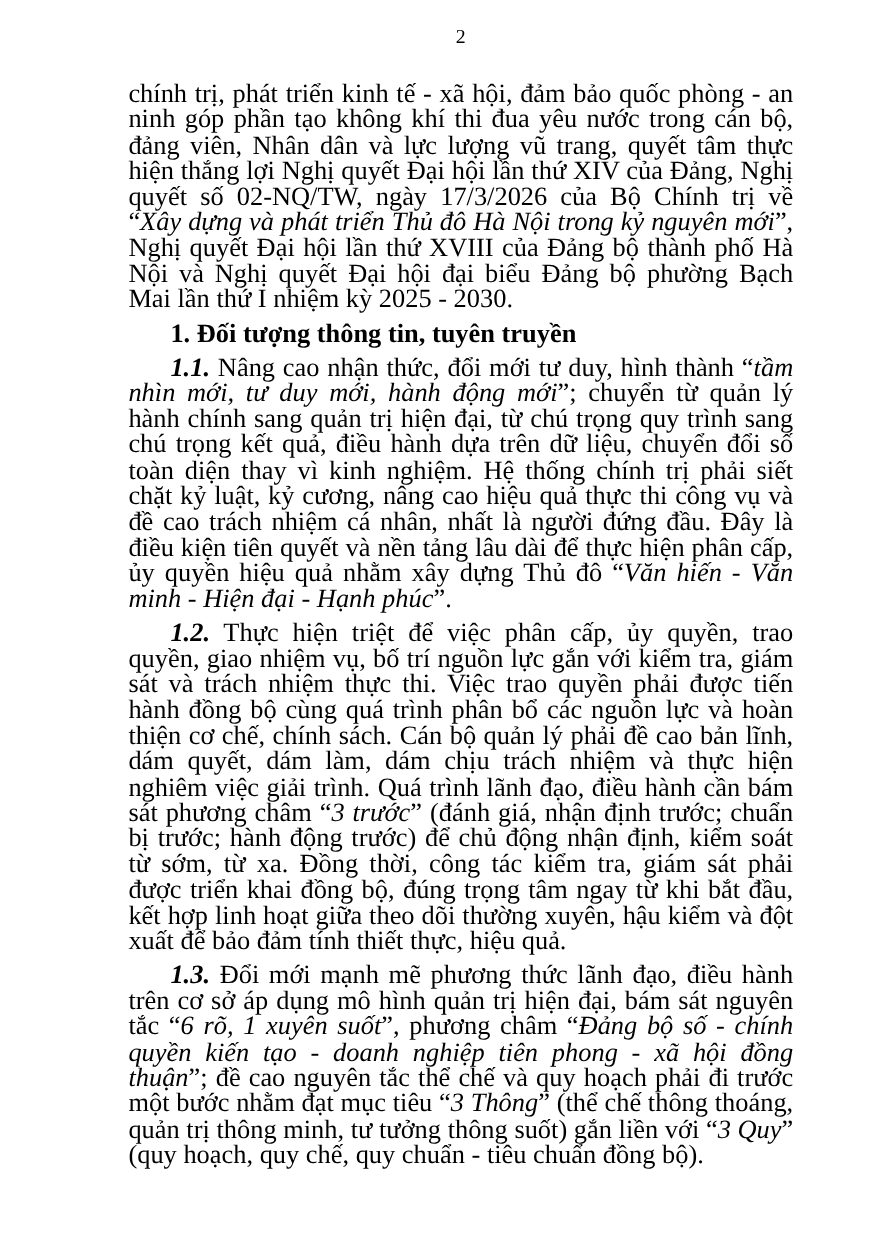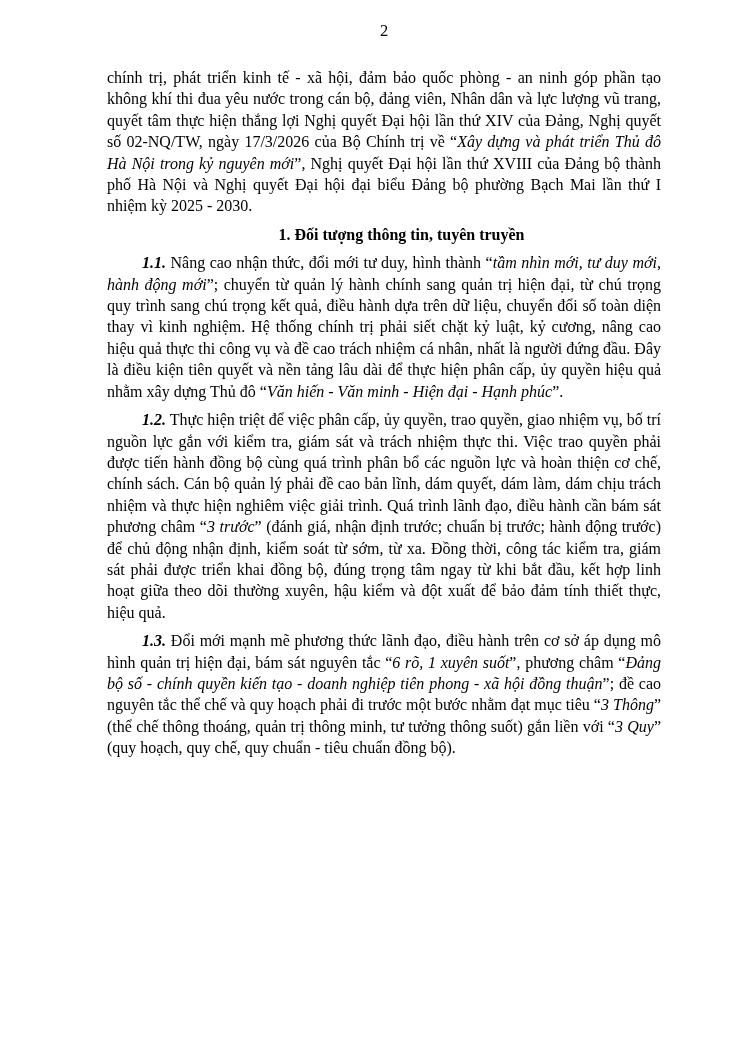--- a/index.html
+++ b/index.html
@@ -19,29 +19,29 @@
     overflow: hidden;
   }
   .page-number {
     text-align: center;
     font-size: 16.5px;
     line-height: 21px;
     margin-bottom: 26px;
   }
   .doc-body p {
     margin: 0 0 7px 0;
-    font-size: 16px;
+    font-size: 22px;
     line-height: 21.4px;
     text-align: justify;
   }
   .doc-body p.indent {
     text-indent: 35px;
   }
   .doc-body p.heading {
-    text-align: center;
+    text-align: left;
     text-indent: 35px;
   }
   .doc-body p.heading-center {
     text-align: center;
     text-indent: 0;
   }
   .b { font-weight: bold; }
   .i { font-style: italic; }
 </style>
 </head>

